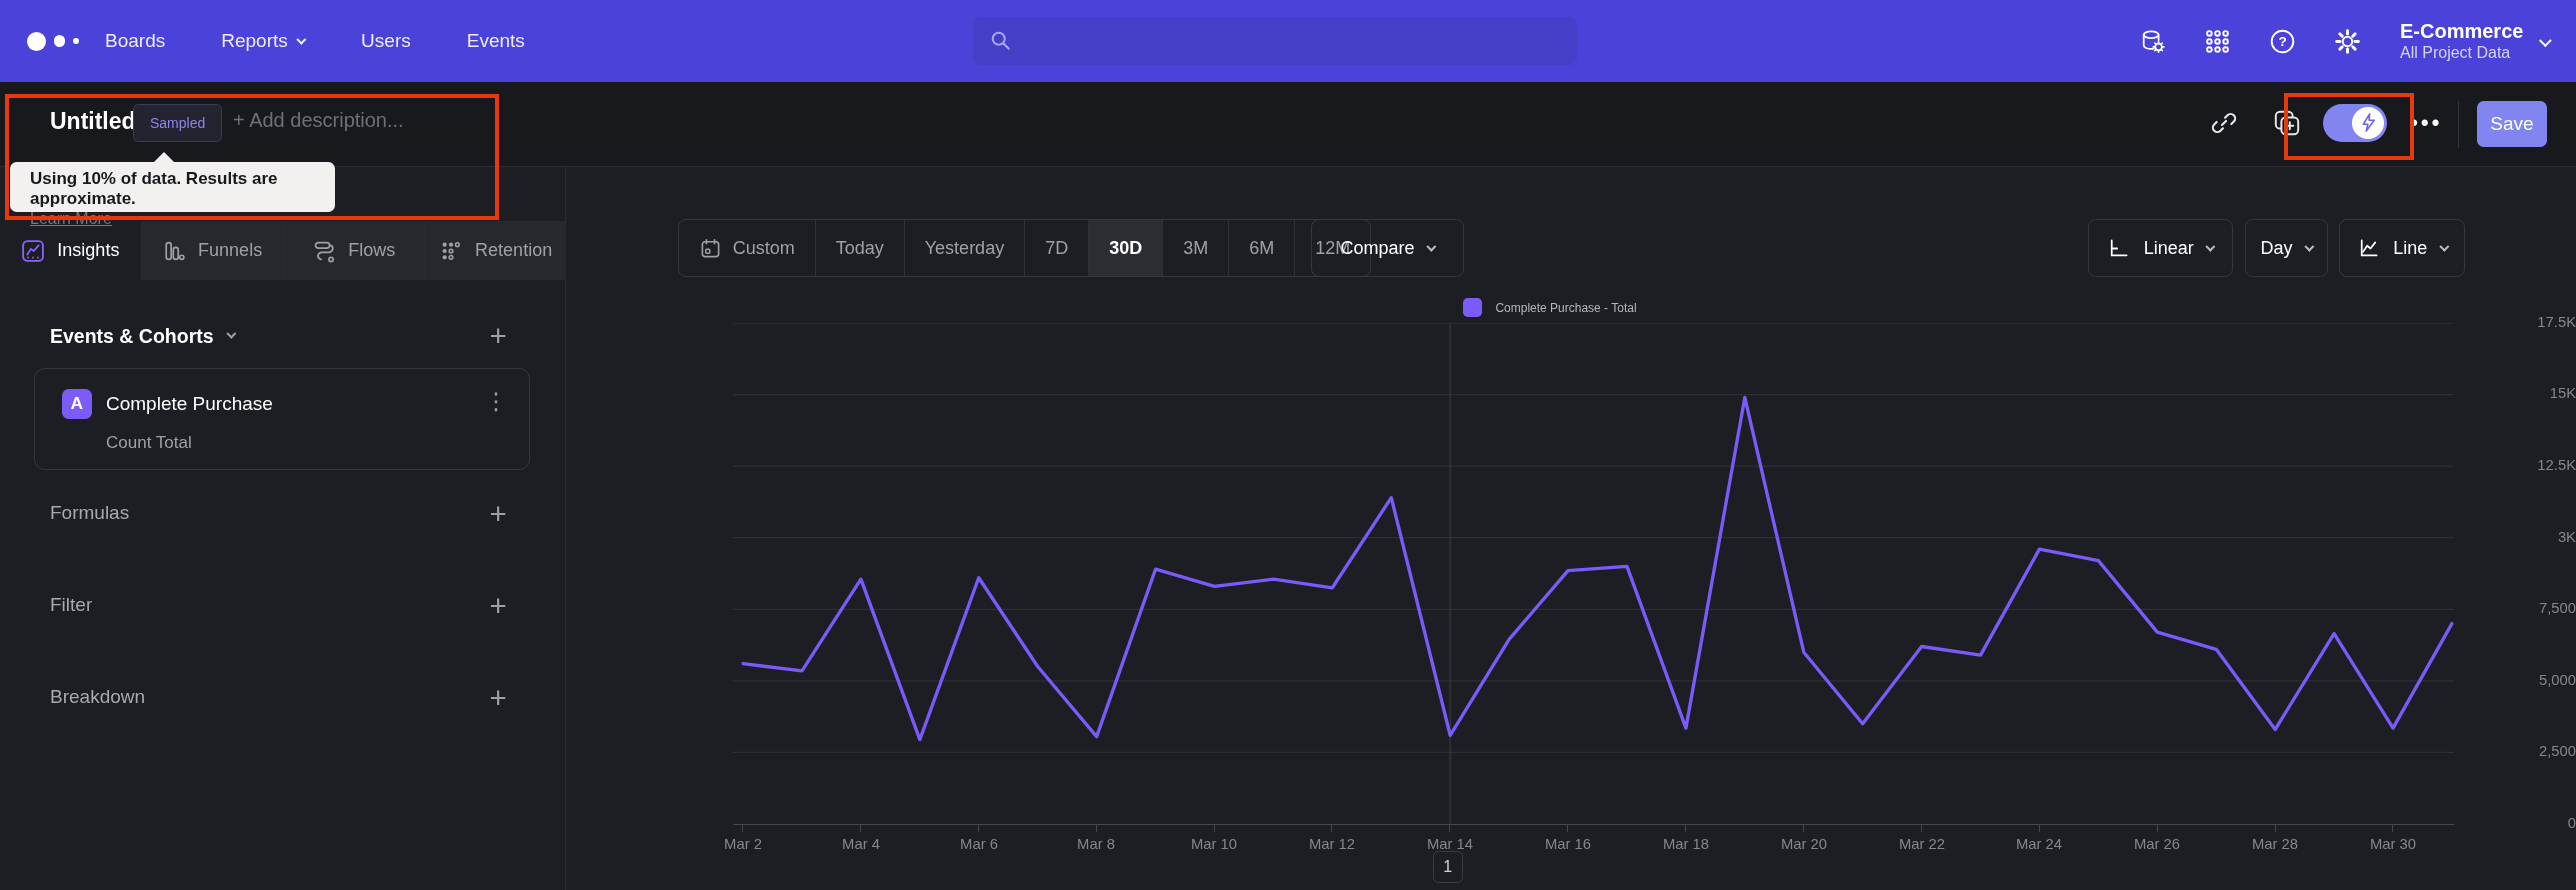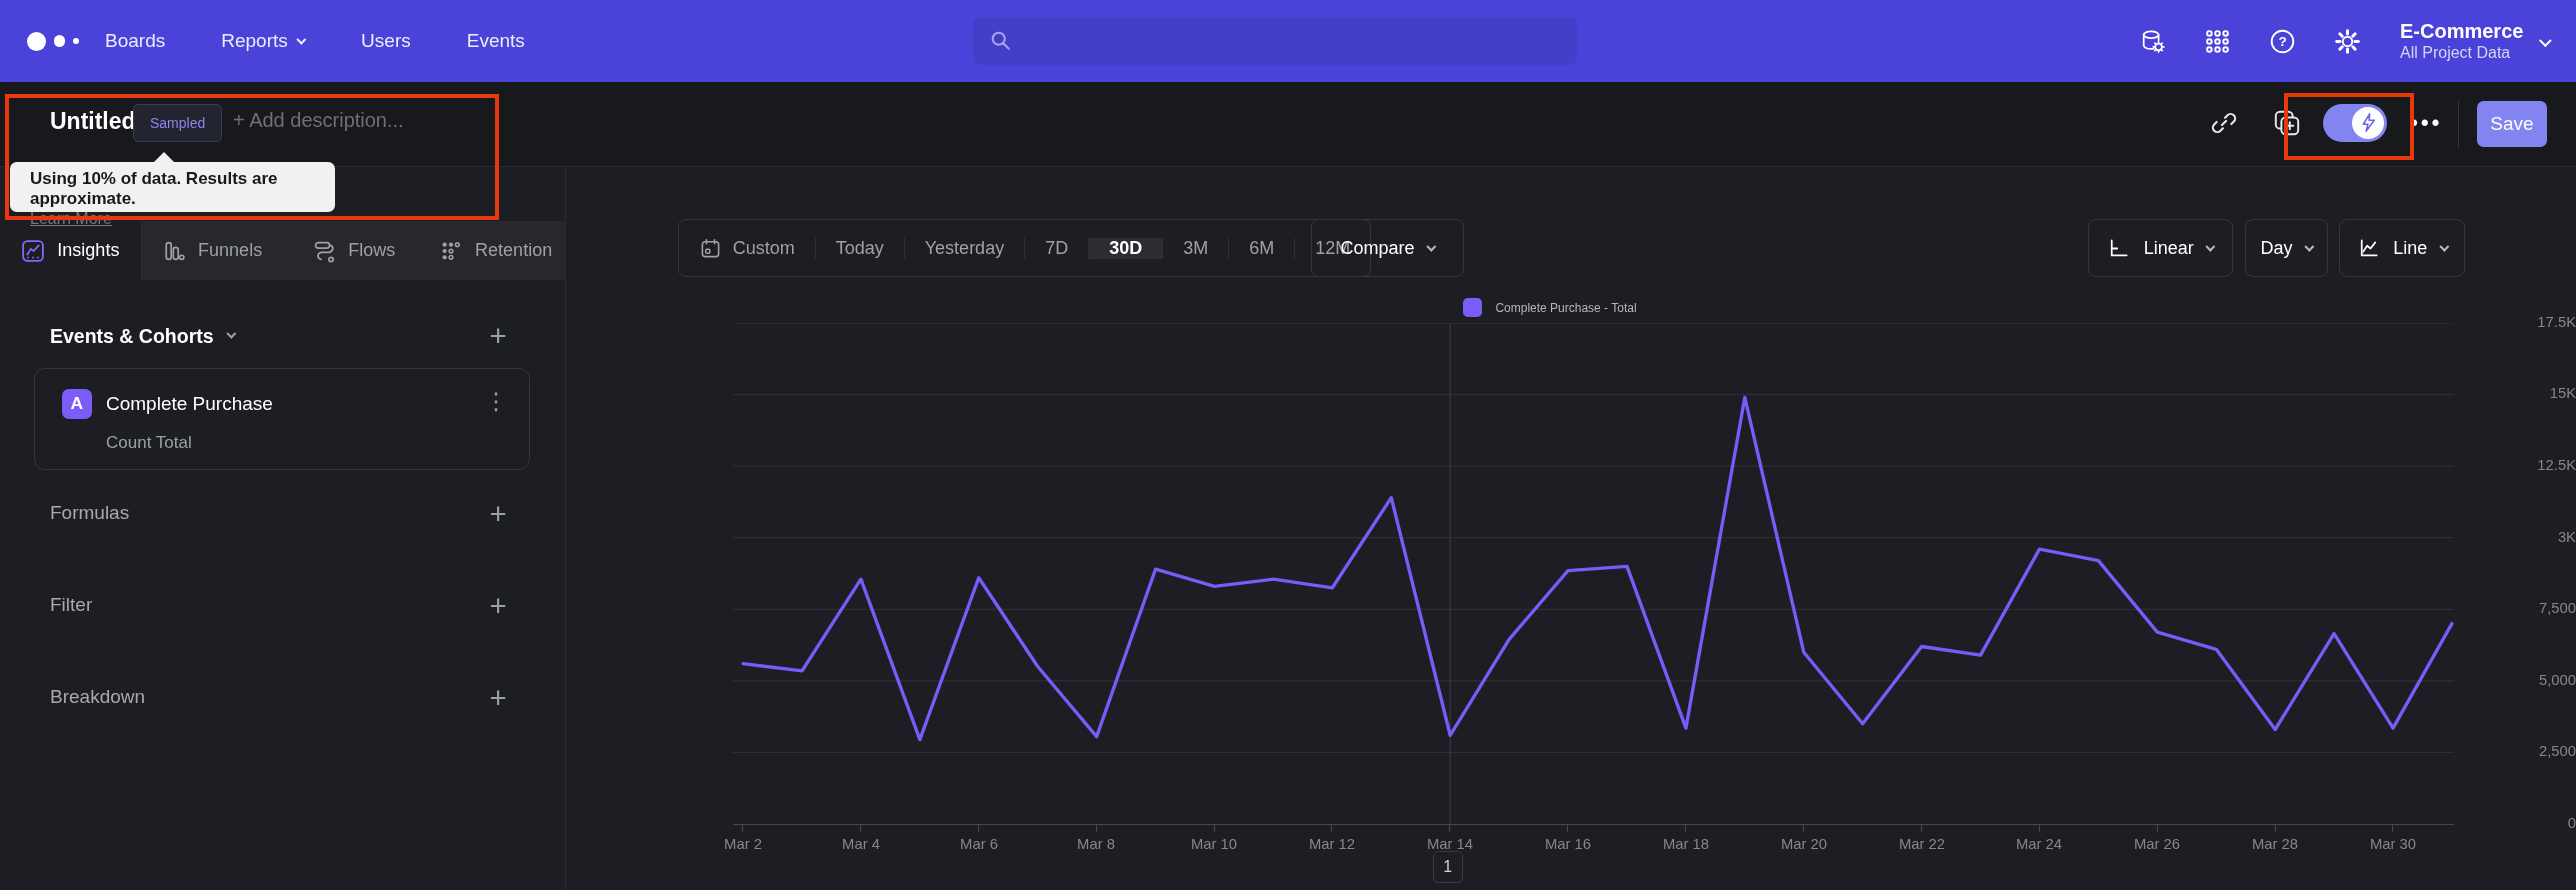--- a/index.html
+++ b/index.html
@@ -91,21 +91,21 @@
   .builder-row .blabel { position:absolute; left:50px; top:8px; font-size:19px; font-weight:500; color:#a7a9af; }
   .builder-row .plus-btn { top:4px; }
 
   
   #main { position:absolute; left:567px; top:0; width:2009px; height:723px; }
   .ctl-btn { position:absolute; top:52px; height:58px; border:1.3px solid #35373c; border-radius:8px;
              display:flex; align-items:center; justify-content:center; gap:13.4px; color:#fff; font-size:18px;
              font-weight:500; cursor:pointer; background:transparent; }
   .ctl-btn .chev, .seg .chev { color:#b9bbc0; }
   #range-group { position:absolute; left:111px; top:52px; height:58px; display:flex;
-                 border:1.3px solid #35373c; border-radius:8px; overflow:hidden;align-items:center; }
+                 border:1.3px solid #35373c; border-radius:8px; overflow:hidden; }
   .seg { display:flex; align-items:center; justify-content:center; gap:10.7px; padding:0 20px; font-size:18px;
          color:#9fa1a7; border-left:1.3px solid #2f3136; cursor:pointer; white-space:nowrap; }
   .seg:first-child { border-left:none; }
   .seg.active { background:#2b2d33; color:#fff; font-weight:bold; }
   .seg .cicon { width:23px; height:23px; color:#9fa1a7; }
   #legend { position:absolute; left:896px; top:131px; display:flex; align-items:center; gap:13.4px; }
   #legend .swatch { width:19px; height:19px; border-radius:4.7px; background:#7c5cf8; }
   #legend .ltext { font-size:12px; color:#b4b6bb; }
   #plot { position:absolute; left:166px; top:156px; width:1721px; height:501px; }
   #y-labels span, #x-labels span { position:absolute; font-size:14.8px; color:#85878d; }

